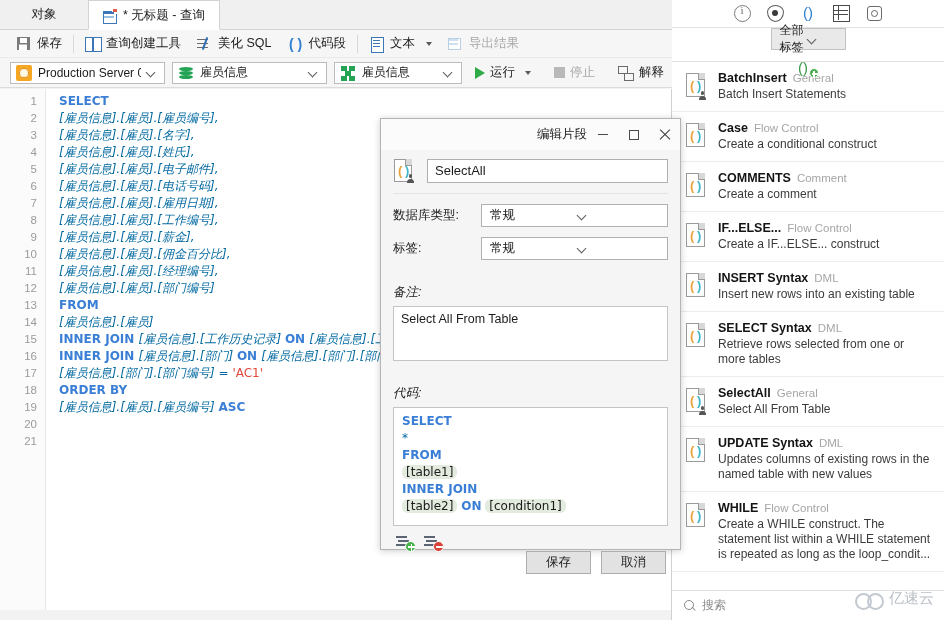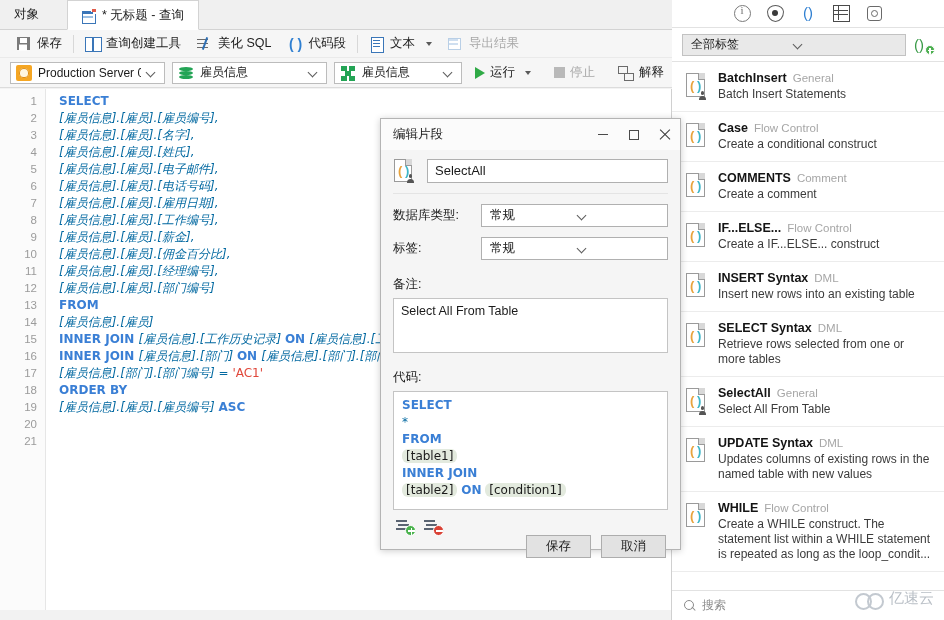--- a/index.html
+++ b/index.html
@@ -24,21 +24,21 @@
   .tab {
     height:30px; display:flex; align-items:center; gap:6px;
     padding:0 14px; font-size:12.5px; color:#202020;
     background:#f0f0f0; cursor:default; position:relative;
   }
   .tab.active {
     background:#ffffff;
     border-left:1px solid #d3d3d3; border-right:1px solid #d3d3d3; border-top:1px solid #d3d3d3;
     border-bottom:1px solid #ffffff; margin-bottom:-1px; height:30px;
   }
-  .tab.object { width:67px; }
+  .tab.object { width:88px; justify-content:center; }
 
   .icon-grid-blue { width:14px; height:13px; position:relative; display:inline-block; }
   .icon-grid-blue::before{
     content:""; position:absolute; left:0; top:2px; width:12px; height:11px;
     background:#ffffff; border:1.2px solid #3a76b8;
   }
   .icon-grid-blue::after{
     content:""; position:absolute; left:1.2px; top:3.2px; width:9.6px; height:2.6px;
     background:#3a76b8;
     box-shadow: 0 4px 0 0 #9cc0e4, 4px 0 0 0 #ffffff;
@@ -222,21 +222,21 @@
     content:""; position:absolute; left:1px; top:1px; width:13px; height:13px;
     border:1.4px solid #6a6a6a; border-radius:3px;
   }
   .ic-hex::after{
     content:""; position:absolute; left:5px; top:5px; width:5px; height:5px;
     border:1.3px solid #6a6a6a; border-radius:50%;
   }
 
   .rp-filter{
     height:34px; display:flex; align-items:center; gap:8px; padding:0 10px;
-    border-bottom:1px solid #e2e2e2; background:#fff;
+    border-bottom:1px solid #e2e2e2; background:#fff;flex-direction:column;
   }
   .filter-combo{
     flex:1; height:22px; background:#e9e9e9; border:1px solid #c2c2c2;
     display:flex; align-items:center; padding:0 4px 0 8px; font-size:12px;
   }
   .filter-combo span{ flex:1; }
   .addsnip{ width:20px; height:20px; position:relative; }
   .addsnip .p{ color:#3a9a48; font-size:15px; font-weight:500; line-height:20px;}
   .addsnip .plus{
     position:absolute; right:-1px; bottom:0px; width:10px; height:10px; border-radius:50%;
@@ -314,21 +314,21 @@
   .dialog{
     position:absolute; left:380px; top:118px; width:301px; height:432px;
     background:#f5f5f5; border:1px solid #b4b4b4;
     box-shadow: 0 1px 7px rgba(0,0,0,0.20);
     display:flex; flex-direction:column;
   }
   .dlg-title{
     height:31px; background:#fbfbfb; display:flex; align-items:center;
     padding-left:12px; font-size:12.5px; color:#1b1b1b;
   }
-  .dlg-title .t{ flex:1; }
+  .dlg-title .t{ flex:1;text-align:right; }
   .win-btn{ width:31px; height:31px; display:flex; align-items:center; justify-content:center; cursor:default;}
   .wb-min{ width:10px; height:1.2px; background:#4a4a4a; }
   .wb-max{ width:10px; height:10px; border:1.2px solid #4a4a4a; }
   .wb-close{ width:12px; height:12px; position:relative; }
   .wb-close::before,.wb-close::after{
     content:""; position:absolute; left:-1px; top:5px; width:14px; height:1.2px; background:#3a3a3a;
   }
   .wb-close::before{ transform:rotate(45deg); }
   .wb-close::after{ transform:rotate(-45deg); }
 
@@ -343,21 +343,21 @@
     flex:1; height:24px; background:#fff; border:1px solid #b0b0b0;
     padding:0 7px; font-size:13px; line-height:22px; color:#1b1b1b;
   }
   .frow{ display:flex; align-items:center; margin-top:10px; }
   .flabel{ width:88px; font-size:12.5px; color:#1b1b1b; }
   .fcombo{
     flex:1; height:23px; background:#fff; border:1px solid #b0b0b0;
     display:flex; align-items:center; padding:0 4px 0 8px; font-size:12.5px;gap:6px;
   }
   .fcombo span{ flex:1; }
-  .seclabel{ font-size:12.5px; margin:16px 0 5px 0; }
+  .seclabel{ font-size:12.5px; margin:24px 0 5px 0;font-style:italic; }
   .memo{
     height:55px; background:#fff; border:1px solid #c4c4c4; padding:5px 7px;
     font-size:12.5px; color:#1b1b1b;
   }
   .codebox{
     height:119px; background:#fff; border:1px solid #c4c4c4; padding:5px 8px;
     font-family:"DejaVu Sans", sans-serif; font-size:12px; overflow:hidden;
   }
   .codebox .cl{ height:17px; line-height:17px; white-space:nowrap;}
   .param{ background:#e3eade; padding:0 4px;border-radius:6px; }

